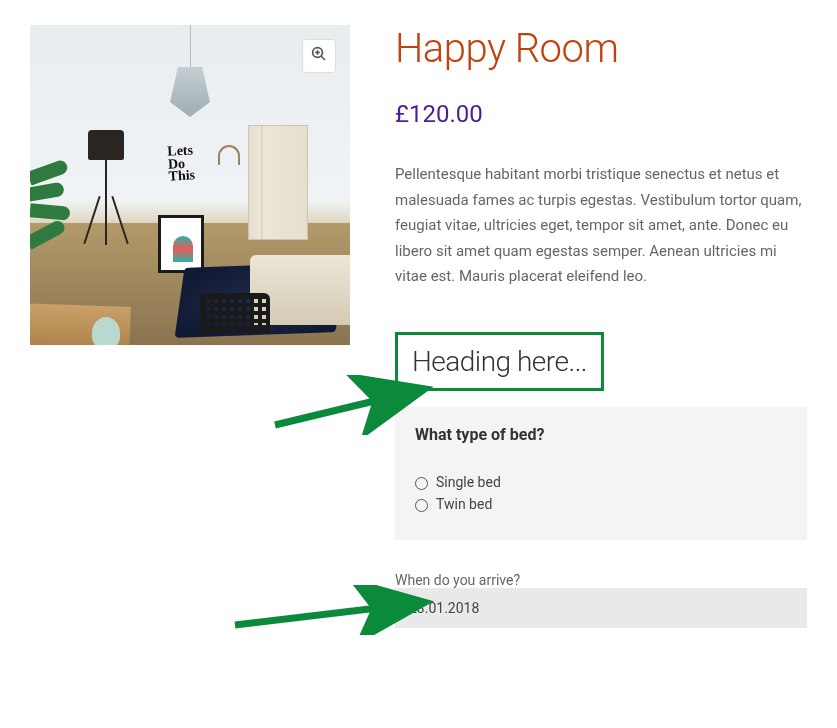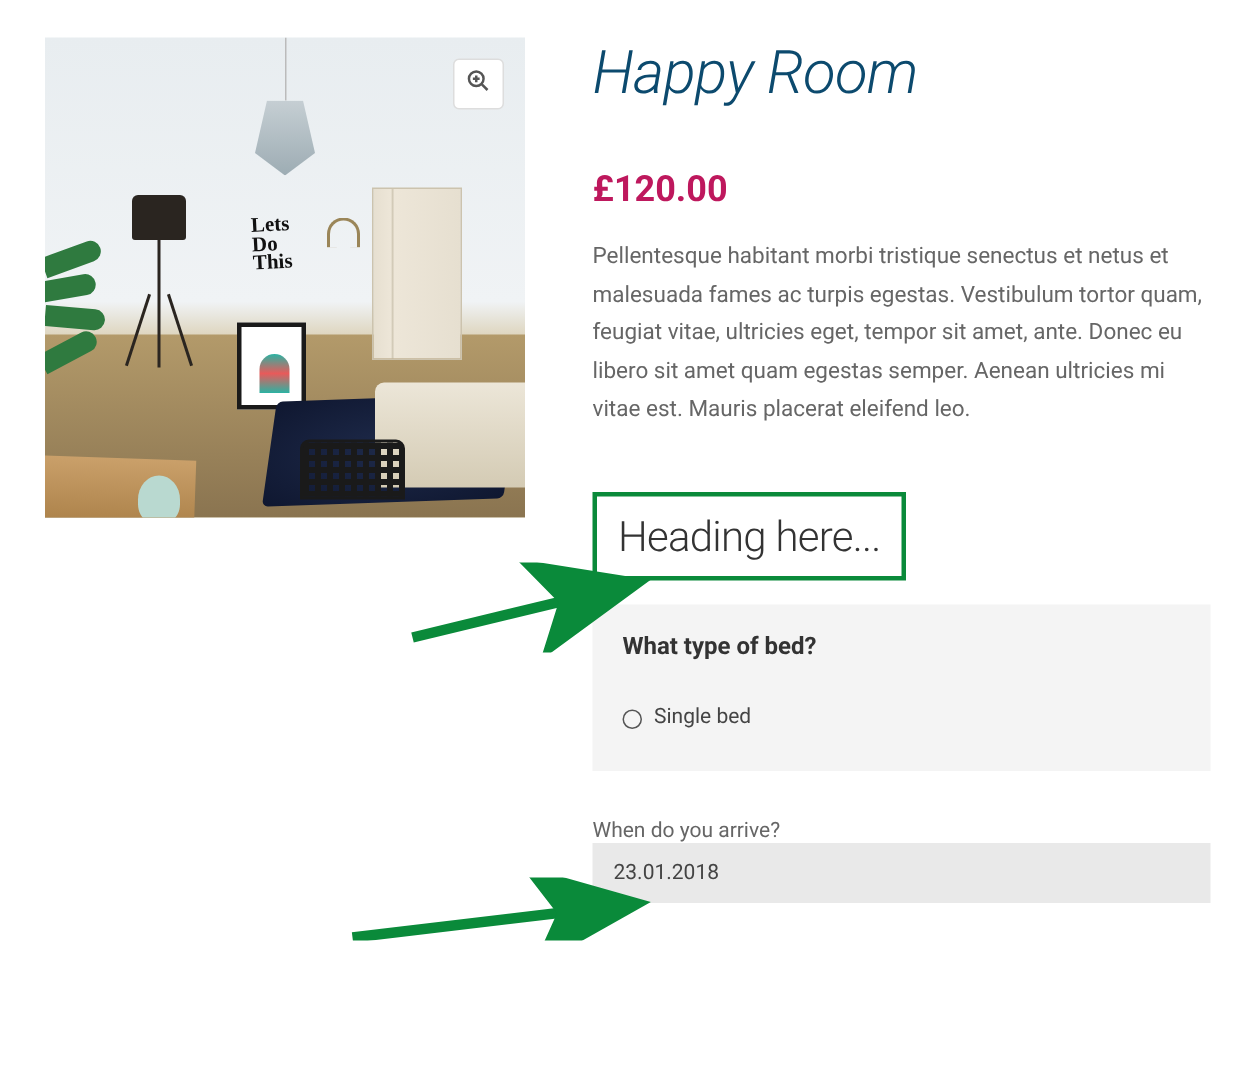--- a/index.html
+++ b/index.html
@@ -78,26 +78,26 @@
     .room-hanger{position:absolute;right:110px;top:120px;width:22px;height:20px;border:2px solid #9a8558;border-bottom:none;border-radius:14px 14px 0 0;}
     .zoom-btn {
       position: absolute; top: 14px; right: 14px;
       width: 34px; height: 34px; background: #fff;
       border: 1px solid #ddd; border-radius: 4px;
       display: flex; align-items: center; justify-content: center;
       cursor: pointer;
     }
     .product-details { flex: 1; position: relative; }
     .product-title {
-      font-size: 40px; font-weight: 300; color: #0c4a6e;
-      margin-bottom: 40px; letter-spacing: -0.5px; font-style: italic;
+      font-size: 40px; font-weight: 300; color: #c2410c;
+      margin-bottom: 28px; letter-spacing: -0.5px;
     }
     .product-price {
-      font-size: 24px; font-weight: 700; color: #be185d;
-      margin-bottom: 18px;
+      font-size: 24px; font-weight: 400; color: #4c1d95;
+      margin-bottom: 34px;
     }
     .product-desc {
       font-size: 15px; line-height: 1.7; color: #666;
       margin-bottom: 42px;
     }
     .section-heading {
       font-size: 28px; font-weight: 300; color: #333;
       padding: 10px 14px;
       border: 3px solid #0a8a3a;
       display: inline-block;
@@ -186,20 +186,24 @@
     <p class="product-desc">Pellentesque habitant morbi tristique senectus et netus et malesuada fames ac turpis egestas. Vestibulum tortor quam, feugiat vitae, ultricies eget, tempor sit amet, ante. Donec eu libero sit amet quam egestas semper. Aenean ultricies mi vitae est. Mauris placerat eleifend leo.</p>
 
     <h2 class="section-heading">Heading here...</h2>
 
     <div class="form-box">
       <span class="form-label">What type of bed?</span>
       <label class="radio-item">
         <span class="radio-circle"></span>
         <span>Single bed</span>
       </label>
+      <label class="radio-item">
+        <span class="radio-circle"></span>
+        <span>Twin bed</span>
+      </label>
     </div>
 
 
     <span class="plain-label">When do you arrive?</span>
     <div class="date-display">23.01.2018</div>
   </div>
 
   <div class="arrow arrow1">
     <svg width="170" height="60" viewBox="0 0 170 60">
       <defs>

